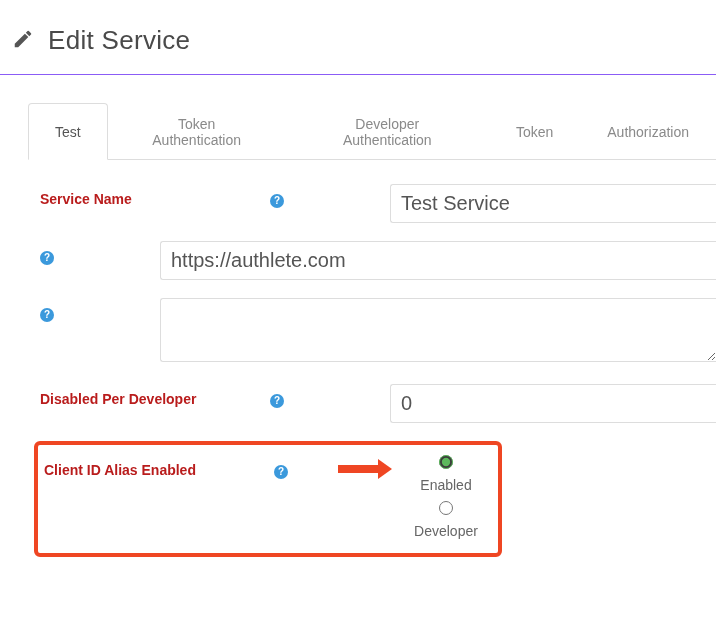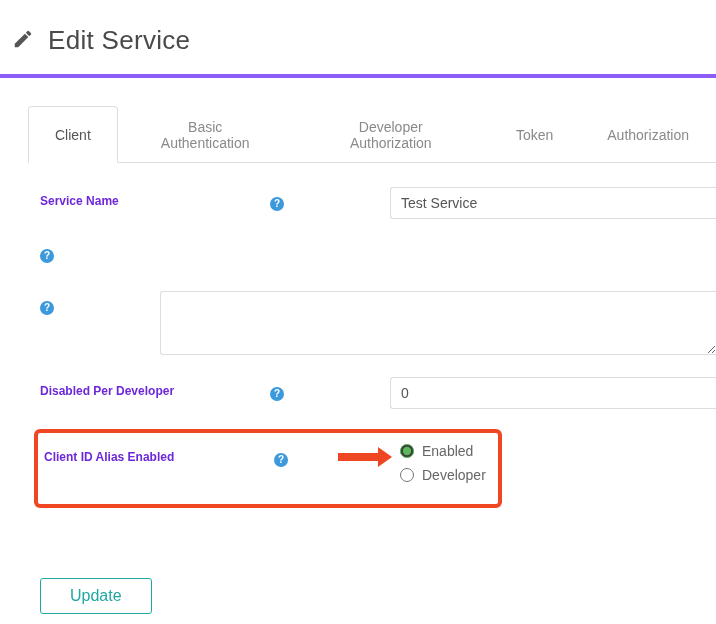--- a/index.html
+++ b/index.html
@@ -1,70 +1,71 @@
 <!DOCTYPE html>
 <html><head>
 <meta charset="utf-8">
 <style>
 * { box-sizing: border-box; margin: 0; padding: 0; }
 body { font-family: -apple-system, "Helvetica Neue", Arial, sans-serif; background: #fff; color: #555; }
-.page-header { padding: 25px 12px 18px 12px; border-bottom: 4px solid #8b5cf6; display: flex; align-items: center; gap: 14px; }
+.page-header { padding: 25px 12px 18px 12px; border-bottom: 1px solid #8b5cf6; display: flex; align-items: center; gap: 14px; }
 .page-header .icon svg { width: 22px; height: 22px; fill: #555; }
 .page-title { font-size: 26px; font-weight: 300; color: #4a4a4a; letter-spacing: 0.3px; }
 .content { padding: 28px 0 0 28px; }
 .tabs { display: flex; border-bottom: 1px solid #ddd; }
 .tab { padding: 12px 26px; font-size: 14px; color: #8a8a8a; border: 1px solid transparent; border-bottom: none; background: none; cursor: pointer; margin-bottom: -1px; }
 .tab.active { color: #555; border-color: #ddd; border-bottom: 1px solid #fff; border-radius: 4px 4px 0 0; background: #fff; }
 .form { padding: 24px 0 0 12px; }
 .form-row { display: flex; align-items: flex-start; margin-bottom: 18px; min-height: 34px; }
-.form-label { width: 230px; font-weight: 700; font-size: 12px; color: #6d28d9; padding-top: 7px; }
+.form-label { width: 230px; font-weight: 700; font-size: 14px; color: #b91c1c; padding-top: 7px; }
 .help-col { width: 120px; padding-top: 6px; }
 .help-icon { width: 14px; height: 14px; border-radius: 50%; background: #3b99dc; color: #fff; display: inline-flex; align-items: center; justify-content: center; font-size: 10px; font-weight: bold; cursor: pointer; }
 .form-field { flex: 1; }
-.form-field input[type=text], .form-field textarea { width: 100%; border: 1px solid #ddd; border-right: none; border-radius: 3px 0 0 3px; padding: 7px 10px; font-size: 14px; color: #555; }
+.form-field input[type=text], .form-field textarea { width: 100%; border: 1px solid #ddd; border-right: none; border-radius: 3px 0 0 3px; padding: 7px 10px; font-size: 20px; color: #555; }
 .form-field textarea { height: 64px; resize: vertical; }
-.radio-row { display: flex; align-items: center; gap: 8px; margin-bottom: 8px; font-size: 14px; color: #666; }
+.radio-row { display: flex; align-items: center; gap: 8px; margin-bottom: 8px; font-size: 14px; color: #666; flex-direction: column; }
 .radio-row input[type=radio] { width: 14px; height: 14px; accent-color: #5cb85c; }
 .highlight-box { border: 4px solid #ef4623; border-radius: 6px; margin-left: -6px; padding: 10px 6px 6px 6px; margin-top: 6px; width: 468px; position: relative; }
 .arrow { position: absolute; left: 300px; top: 14px; display: flex; align-items: center; }
 .arrow-line { width: 40px; height: 8px; background: #ef4623; }
 .arrow-head { width: 0; height: 0; border-top: 10px solid transparent; border-bottom: 10px solid transparent; border-left: 14px solid #ef4623; }
-.highlight-box .form-row { margin-bottom: 7px; }
+.highlight-box .form-row { margin-bottom: 0; }
 .btn-update { margin: 70px 0 0 0; padding: 8px 29px; background: #fff; border: 1px solid #20a8a0; color: #20a8a0; font-size: 16px; border-radius: 3px; cursor: pointer; }
 </style>
 </head>
 <body>
 
 <div class="page-header">
   <span class="icon">
     <svg viewBox="0 0 24 24">
         <path d="M3 17.25V21h3.75L17.81 9.94l-3.75-3.75L3 17.25zM20.71 7.04a1 1 0 0 0 0-1.41l-2.34-2.34a1 1 0 0 0-1.41 0l-1.83 1.83 3.75 3.75 1.83-1.83z"></path>
       </svg>
   </span>
   <h1 class="page-title">Edit Service</h1>
 </div>
 
 <div class="content">
   <div class="tabs">
-    <button class="tab active">Client</button>
-    <button class="tab">Basic Authentication</button>
-    <button class="tab">Developer Authorization</button>
+    <button class="tab active">Test</button>
+    <button class="tab">Token Authentication</button>
+    <button class="tab">Developer Authentication</button>
     <button class="tab">Token</button>
     <button class="tab">Authorization</button>
   </div>
 
   <div class="form">
     <div class="form-row">
       <div class="form-label">Service Name</div>
       <div class="help-col"><span class="help-icon">?</span></div>
       <div class="form-field"><input type="text" value="Test Service" style=""></div>
     </div>
 
     <div class="form-row">
       <div class="help-col"><span class="help-icon">?</span></div>
+      <div class="form-field"><input type="text" value="https://authlete.com" style=""></div>
     </div>
 
     <div class="form-row">
       <div class="help-col"><span class="help-icon">?</span></div>
       <div class="form-field"><textarea style=""></textarea></div>
     </div>
 
     <div class="form-row">
       <div class="form-label">Disabled Per Developer</div>
       <div class="help-col"><span class="help-icon">?</span></div>

